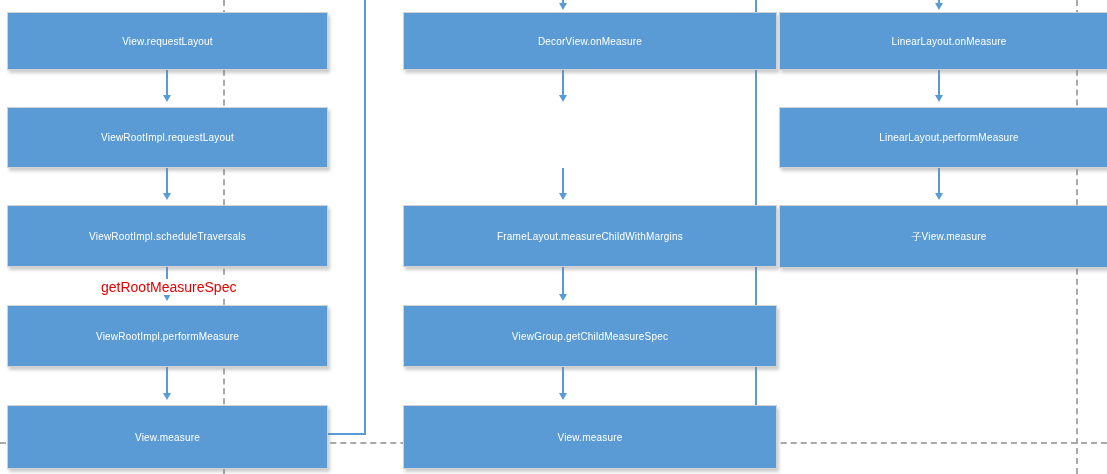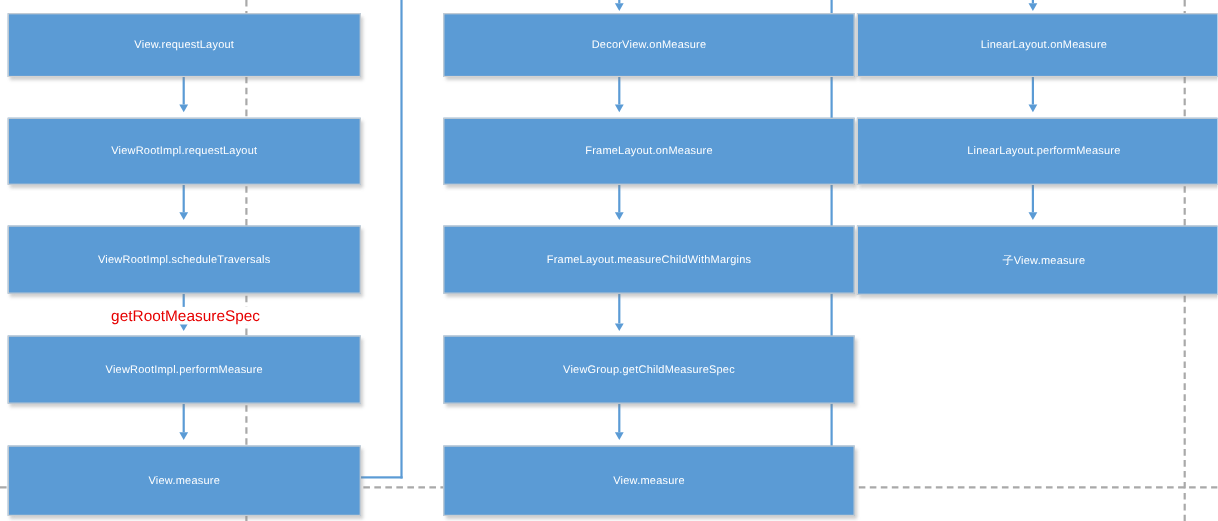--- a/index.html
+++ b/index.html
@@ -83,21 +83,20 @@
   <div class="vline" style="left:938px;top:168px;height:25px"></div>
   <div class="ahead" style="left:935px;top:193px"></div>
 
   <div class="node col1 r1">View.requestLayout</div>
   <div class="node col1 r2">ViewRootImpl.requestLayout</div>
   <div class="node col1 r4">ViewRootImpl.performMeasure</div>
   <div class="node col1 r3">ViewRootImpl.scheduleTraversals</div>
   <div class="node col1 r5">View.measure</div>
 
   <div class="node col2 r1">DecorView.onMeasure</div>
-  <div class="node col2 r2">FrameLayout.onMeasure</div>
   <div class="node col2 r4">ViewGroup.getChildMeasureSpec</div>
   <div class="node col2 r3">FrameLayout.measureChildWithMargins</div>
   <div class="node col2 r5">View.measure</div>
 
   <div class="node col3 r1">LinearLayout.onMeasure</div>
   <div class="node col3 r2">LinearLayout.performMeasure</div>
   <div class="node col3 r3b">子View.measure</div>
 
   <div class="annot" style="left:98px;top:279px">getRootMeasureSpec</div>
 

